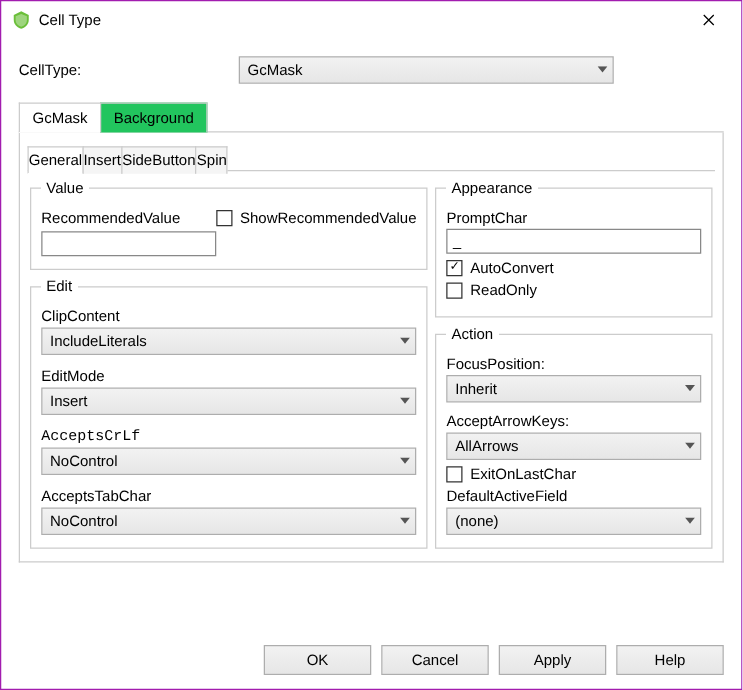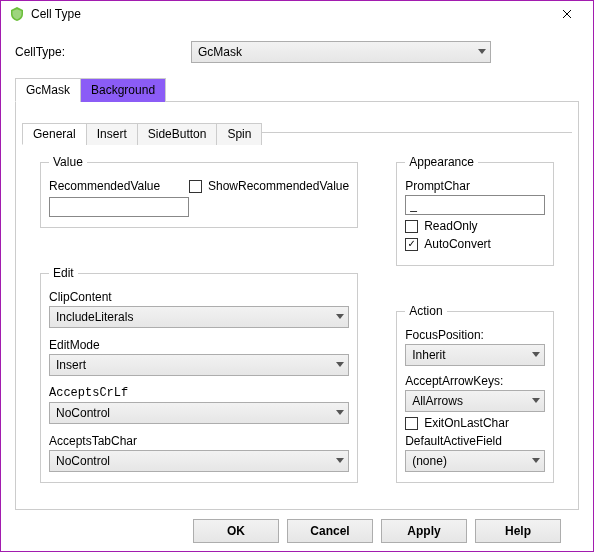--- a/index.html
+++ b/index.html
@@ -9,38 +9,38 @@
   .titlebar .icon { width: 16px; height: 16px; margin-right: 6px; display:flex; align-items:center; justify-content:center; }
   .titlebar .title { flex: 1; }
   .titlebar .close { width: 40px; height: 26px; display:flex; align-items:center; justify-content:center; cursor:pointer; }
   .content { flex: 1; padding: 8px 14px 0 14px; display:flex; flex-direction:column; }
   .row-celltype { display:flex; align-items:center; margin: 6px 0 14px 0; }
   .row-celltype .lbl { width: 176px; }
   .combo { position:relative; height: 22px; background: linear-gradient(#f2f2f2,#e6e6e6); border:1px solid #adadad; display:flex; align-items:center; padding:0 20px 0 6px; cursor:pointer; width:100%; }
   .combo .chev { position:absolute; right:4px; top:50%; transform:translateY(-50%); }
   .combo-wide { width: 300px; }
   .tabs { display:flex; border-bottom:1px solid #ccc; }
-  .tab { padding: 4px 10px; border:1px solid #ccc; border-bottom:none; background:#8b5cf6; margin-right:-1px; cursor:pointer; position:relative; top:1px; }
+  .tab { padding: 4px 10px; border:1px solid #ccc; border-bottom:none; background:#22c55e; margin-right:-1px; cursor:pointer; position:relative; top:1px; }
   .tab.active { background:#fff; border-bottom:1px solid #fff; }
   .tab-body { border:1px solid #ccc; border-top:none; padding: 6px 6px 8px 6px; }
   .subtabs { display:flex; border-bottom:1px solid #ccc; margin-top:2px;}
-  .subtab { padding: 3px 10px; border:1px solid #ccc; border-bottom:none; background:#f5f5f5; margin-right:-1px; cursor:pointer; position:relative; top:13px; }
+  .subtab { padding: 3px 0; border:1px solid #ccc; border-bottom:none; background:#f5f5f5; margin-right:-1px; cursor:pointer; position:relative; top:3px; }
   .subtab.active { background:#fff; border-bottom:1px solid #fff; }
   .panel-area { display:flex; gap:6px; padding:6px 2px 2px 2px; }
   .col { flex:1; display:flex; flex-direction:column; gap:6px; }
-  fieldset { border:1px solid #ccc; padding: 6px 8px 10px 8px; margin:16px; }
+  fieldset { border:1px solid #ccc; padding: 6px 8px 10px 8px; margin:0; }
   legend { padding: 0 4px; }
   .field-lbl { display:block; margin: 4px 0 2px 0; }
   .textbox { height:20px; border:1px solid #888; width:140px; padding:1px 4px; background:#fff; }
   .textbox-wide { width: 100%; }
   .checkbox { display:flex; align-items:center; gap:6px; margin:4px 0; cursor:pointer; }
   .checkbox .box { width:13px; height:13px; border:1px solid #333; background:#fff; display:flex; align-items:center; justify-content:center; }
   .checkbox .box.checked::after { content:"✓"; font-size:10px; line-height:10px; }
   .value-row { display:flex; align-items:flex-start; }
-  .footer { height: 46px; display:flex; justify-content:flex-end; align-items:center; gap:8px; padding: 0 32px; border-top:0;font-weight:bold; }
+  .footer { height: 46px; display:flex; justify-content:flex-end; align-items:center; gap:8px; padding: 0 14px; border-top:0; }
   .btn { width:86px; height:24px; border:1px solid #adadad; background: linear-gradient(#f2f2f2,#e6e6e6); cursor:pointer; display:flex; align-items:center; justify-content:center; }
   .stack > * + * { margin-top: 2px; }
   svg { display:block; }
 </style>
 </head>
 <body>
 
 <div class="window">
   <div class="titlebar">
     <span class="icon">
@@ -139,26 +139,26 @@
             </div>
           </fieldset>
         </div>
 
         <div class="col">
           <fieldset>
             <legend>Appearance</legend>
             <span class="field-lbl">PromptChar</span>
             <input class="textbox textbox-wide" value="_" style="">
             <label class="checkbox">
+              <span class="box checked"></span>
+              <span>AutoConvert</span>
+            </label>
+            <label class="checkbox">
               <span class="box"></span>
               <span>ReadOnly</span>
-            </label>
-            <label class="checkbox">
-              <span class="box checked"></span>
-              <span>AutoConvert</span>
             </label>
           </fieldset>
 
           <fieldset>
             <legend>Action</legend>
             <span class="field-lbl">FocusPosition:</span>
             <div class="combo">
               <span>Inherit</span>
               <span class="chev">
                   <svg width="8" height="6">

